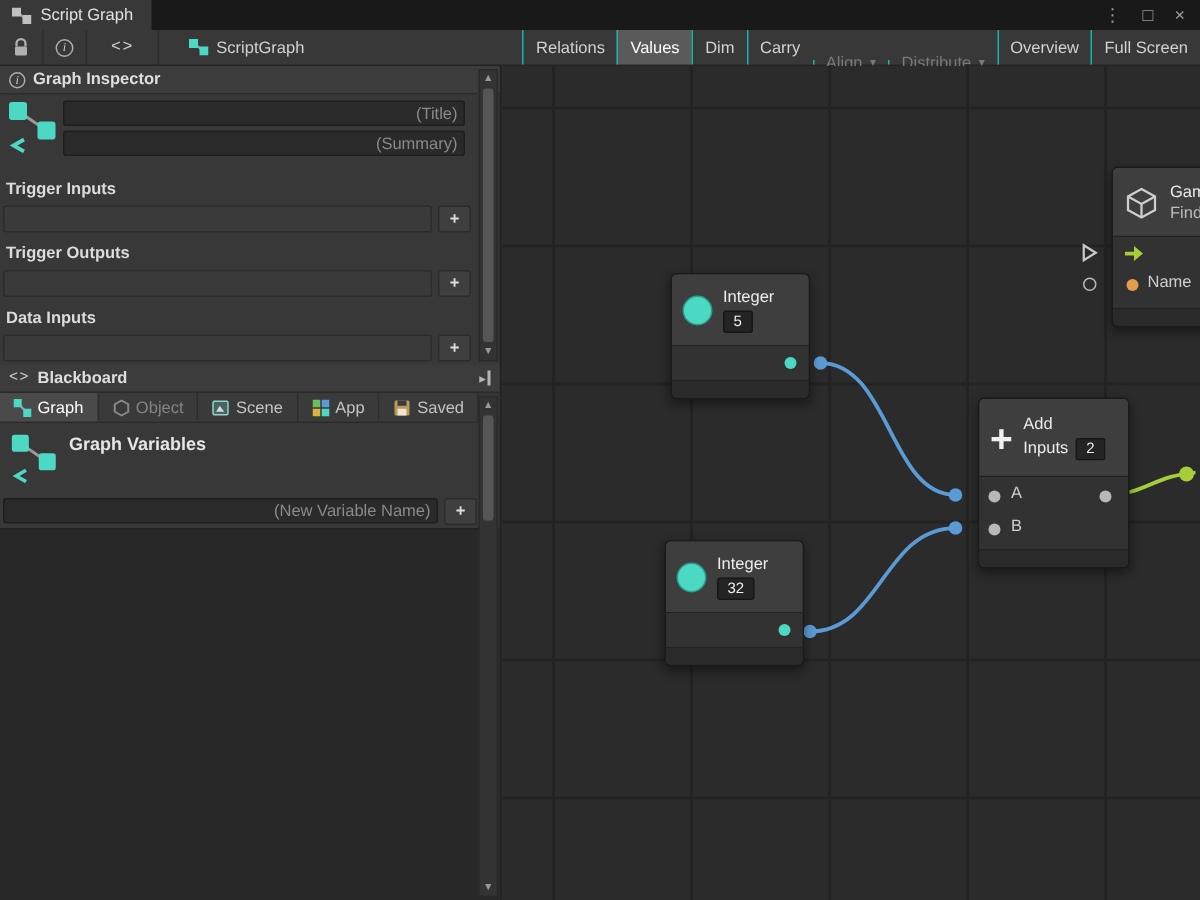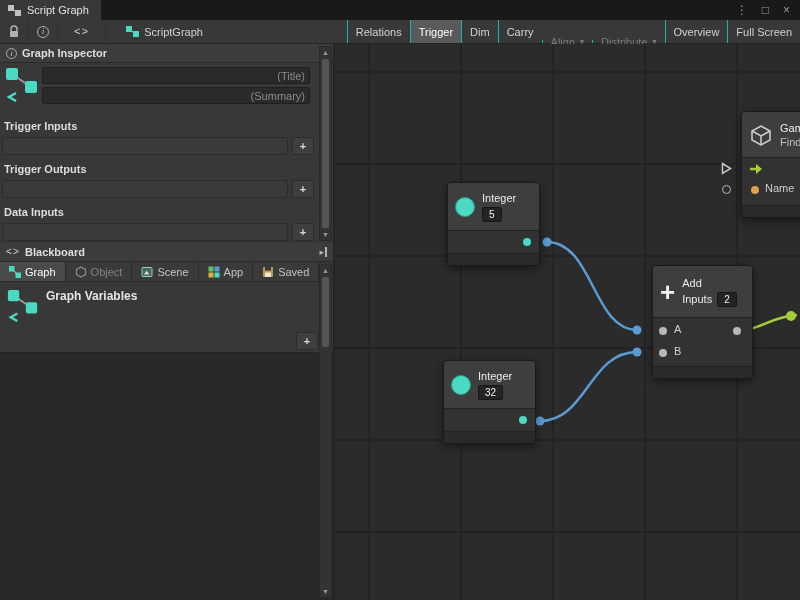--- a/index.html
+++ b/index.html
@@ -118,21 +118,21 @@
         <rect x="0" y="0" width="6" height="6" style="fill:var(--teal);"></rect>
         <rect x="7" y="5" width="6" height="6" style="fill:var(--teal);"></rect>
       </svg>
       <span>ScriptGraph</span>
     </div>
     <div class="tb-buttons">
       <div class="tbtn">
           <span>Relations</span>
         </div>
       <div class="tbtn active">
-          <span>Trigger</span>
+          <span>Values</span>
         </div>
       <div class="tbtn">
           <span>Dim</span>
         </div>
       <div class="tbtn">
           <span>Carry</span>
         </div>
       <div class="tbtn disabled">
         <span>Align</span>
         <span class="dd">▾</span>
@@ -227,20 +227,21 @@
     </div>
 
     <svg class="big-graph-icon" style="left:6px;top:244px;" width="34" height="34" viewBox="0 0 36 36">
       <path d="M8 8 L27 21" style="stroke:#9a9a9a;stroke-width:2;"></path>
       <rect x="2" y="2" width="12" height="12" rx="2" style="fill:var(--teal);"></rect>
       <rect x="21" y="15" width="12" height="12" rx="2" style="fill:var(--teal);"></rect>
       <path d="M12 27 L5 31 L12 35" fill="none" style="stroke:var(--teal);stroke-width:2.5;"></path>
     </svg>
     <div class="vars-title">Graph Variables</div>
 
+    <input class="field ralign" style="left: 2px; top: 288px; width: 290px;" placeholder="(New Variable Name)">
     <div class="add-btn" style="left:296px;top:288px;">+</div>
 
     <div class="dark-area"></div>
 
     <div class="vscroll" style="top:2px;height:195px;">
       <span class="sarrow">▲</span>
       <div class="sthumb"></div>
       <span class="sarrow">▼</span>
     </div>
     <div class="vscroll" style="top:220px;height:334px;">

